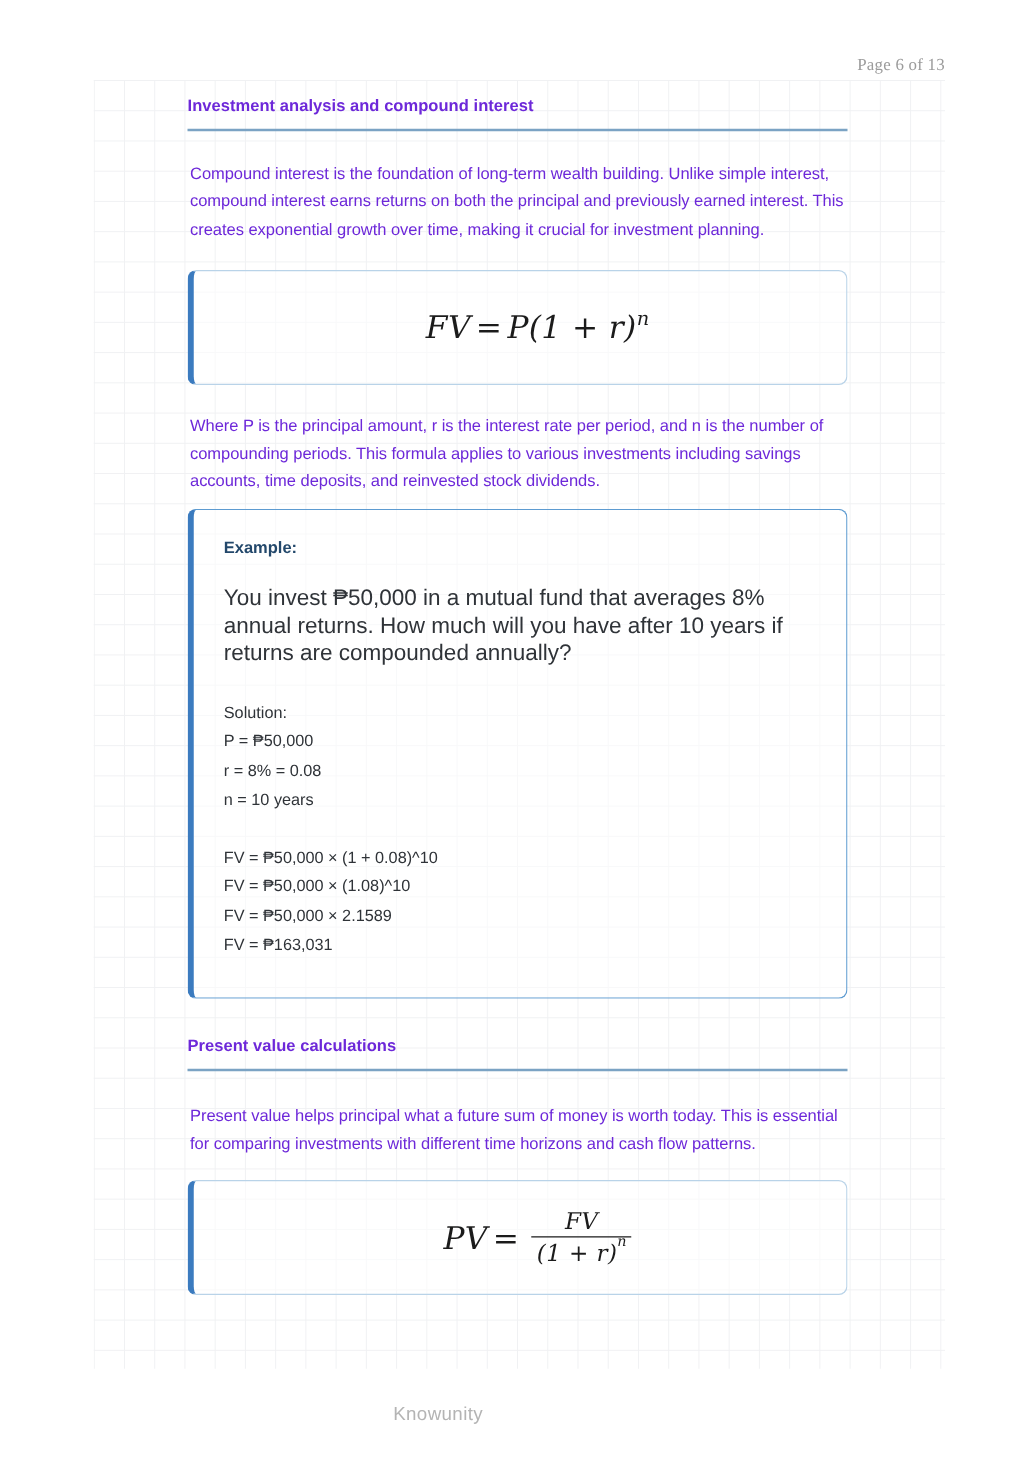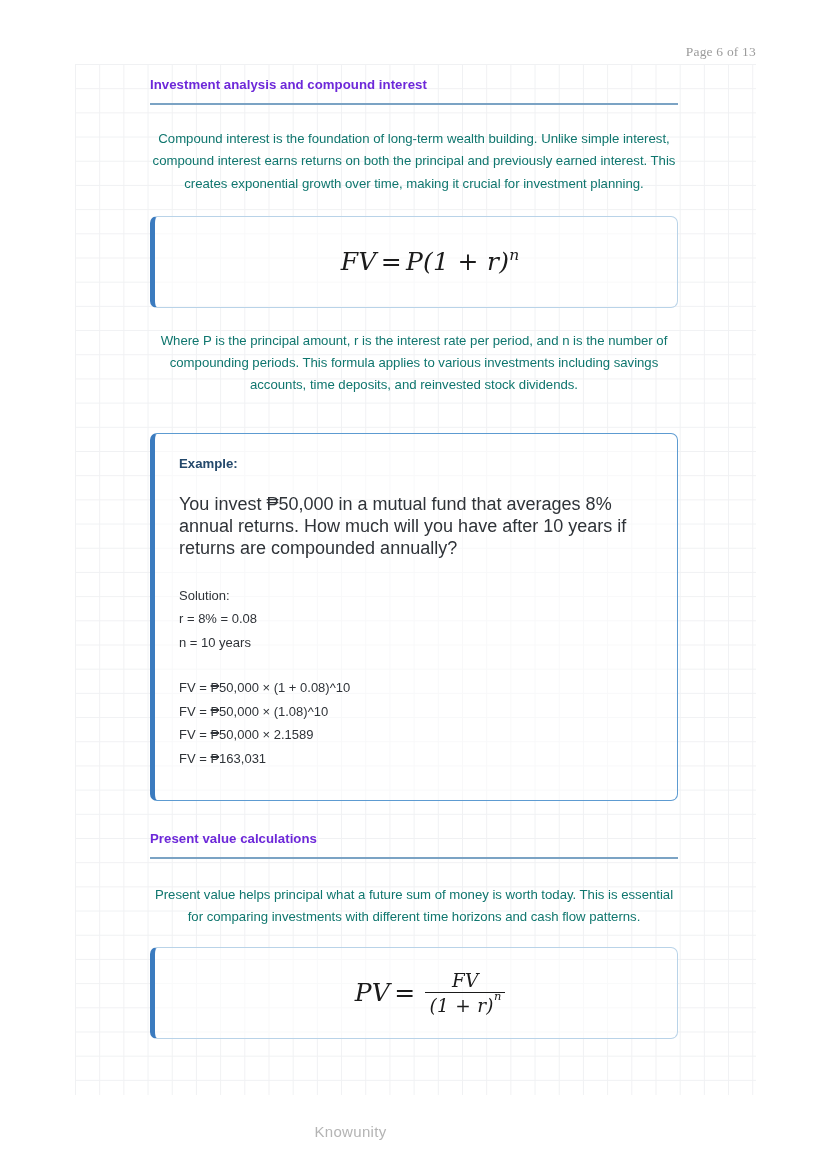--- a/index.html
+++ b/index.html
@@ -59,24 +59,23 @@
     padding-bottom: 11px;
     border-bottom: 2px solid #7ba3c4;
     margin: 0;
   }
   .heading-block-1 { margin-top: 13px; }
   .heading-block-2 { margin-top: 30px; }
 
   .para {
     font-size: 13.2px;
     line-height: 22.3px;
-    color: #0f766e;
+    color: #6d28d9;
     margin: 2px;
     letter-spacing: -0.02px;
-    text-align: center;
   }
   .para-1 { margin-top: 23px; }
   .para-2 { margin-top: 22px; }
   .para-3 { margin-top: 25px; }
 
   
   .formula-box {
     margin-top: 21px;
     height: 92px;
     box-sizing: border-box;
@@ -128,21 +127,21 @@
   }
   .frac .den {
     font-size: 0.74em;
     padding: 2px 4px 0 4px;
     border-top: 1.6px solid #1b1b1b;
     line-height: 1.15;
   }
 
   
   .example-box {
-    margin-top: 36px;
+    margin-top: 10px;
     box-sizing: border-box;
     border: 1px solid #5d9bd1;
     border-left: 5px solid #3b7bbf;
     border-radius: 7px;
     background: rgba(255,255,255,0.5);
     padding: 22px 8px 30px 24px;
   }
   .example-title {
     font-size: 13.2px;
     font-weight: bold;
@@ -199,20 +198,21 @@
   </div>
 
   <p class="para para-2">Where P is the principal amount, r is the interest rate per period, and n is the number of compounding periods. This formula applies to various investments including savings accounts, time deposits, and reinvested stock dividends.</p>
 
   <div class="example-box">
     <p class="example-title">Example:</p>
     <p class="example-para">You invest ₱50,000 in a mutual fund that averages 8% annual returns. How much will you have after 10 years if returns are compounded annually?</p>
 
     <div class="calc-block">
       <div class="calc-line">Solution:</div>
+      <div class="calc-line">P = ₱50,000</div>
       <div class="calc-line">r = 8% = 0.08</div>
       <div class="calc-line">n = 10 years</div>
     </div>
 
     <div class="calc-block second">
       <div class="calc-line">FV = ₱50,000 × (1 + 0.08)^10</div>
       <div class="calc-line">FV = ₱50,000 × (1.08)^10</div>
       <div class="calc-line">FV = ₱50,000 × 2.1589</div>
       <div class="calc-line">FV = ₱163,031</div>
     </div>

